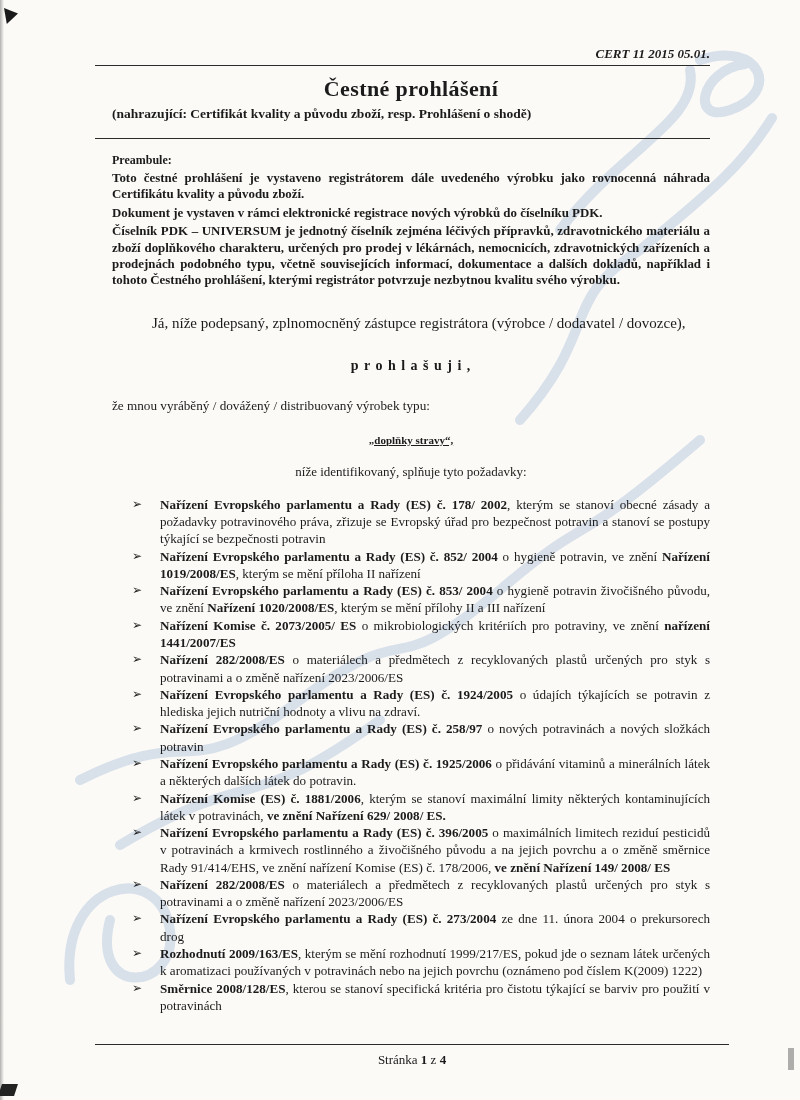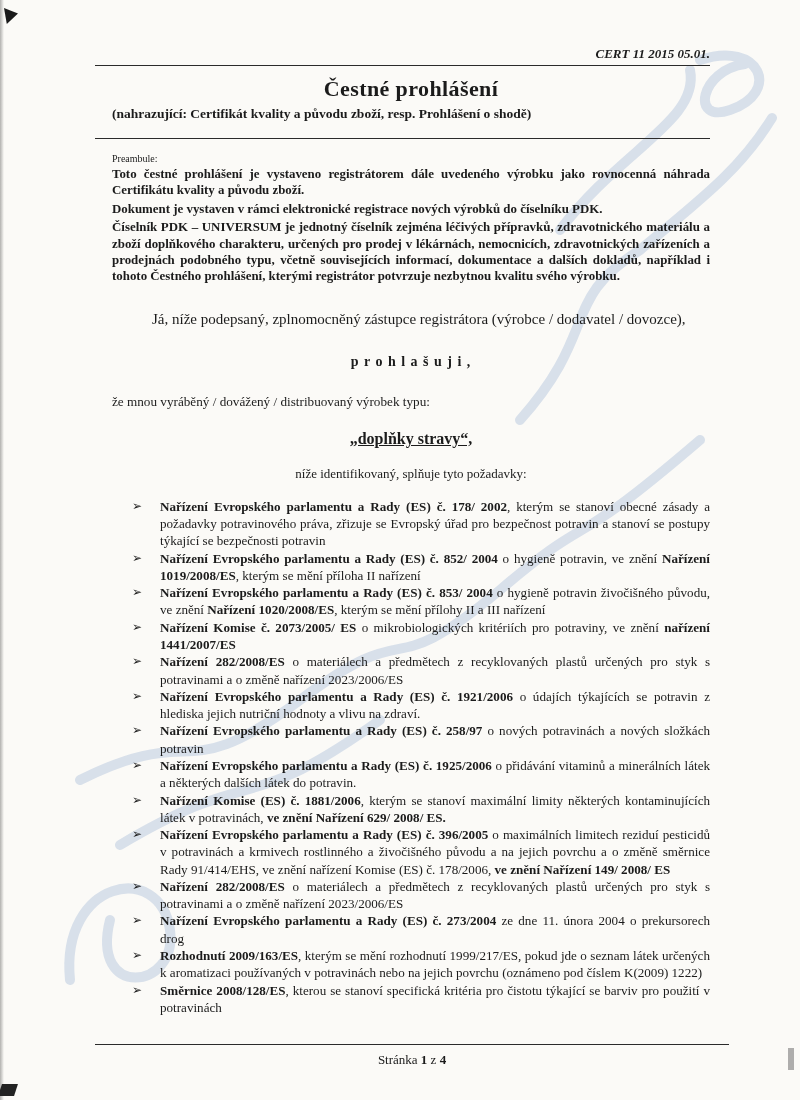--- a/index.html
+++ b/index.html
@@ -18,27 +18,27 @@
   .content { position:relative; padding:0 90px 0 112px; z-index:2; }
   .b { font-weight:bold; }
 
   .doc-code { padding-top:46px; text-align:right; font-style:italic; font-weight:bold; font-size:13px; }
   .rule { border-bottom:1.5px solid #2b2b2b; margin-top:3px; margin-left:-17px; }
   .rule2 { margin-top:16px; }
 
   .title { text-align:center; font-size:22px; font-weight:bold; margin-top:10px; letter-spacing:.4px; }
   .subtitle { text-align:left; font-size:13.5px; font-weight:bold; margin-top:4px; }
 
-  .preamble-heading { margin-top:14px; font-size:10px; font-weight:normal; }
+  .preamble-heading { margin-top:14px; font-size:12px; font-weight:bold; }
   .preamble-par { font-size:12.9px; font-weight:bold; text-align:justify; line-height:1.27; margin-top:2px; }
 
   .intro { margin-top:26px; font-size:15px; text-indent:40px; }
   .statement { margin-top:26px; text-align:center; font-size:14px; font-weight:bold; letter-spacing:1px; }
   .product-line { margin-top:24px; font-size:13.2px; }
-  .product-type { margin-top:20px; text-align:center; font-size:16px; font-weight:bold; text-decoration:underline; }
+  .product-type { margin-top:20px; text-align:center; font-size:11px; font-weight:bold; text-decoration:underline; }
   .req-line { margin-top:18px; font-size:13px;text-align:center; }
 
   .req-list { list-style:none; margin-top:16px; padding-left:20px; }
   .req-list li { position:relative; padding-left:28px; font-size:13.1px; line-height:1.32; text-align:justify; }
   .req-list .bullet { position:absolute; left:0; top:1px; font-size:12px; }
 
   .footer { position:absolute; left:95px; right:71px; bottom:32px; z-index:2; }
   .footer-rule { border-bottom:1.5px solid #2b2b2b; }
   .footer-text { text-align:center; font-size:13px; padding-top:7px; }
 </style>
@@ -82,21 +82,21 @@
     <p class="product-line">že mnou vyráběný / dovážený  / distribuovaný výrobek typu:</p>
     <p class="product-type">„doplňky stravy“,</p>
     <p class="req-line">níže identifikovaný, splňuje tyto požadavky:</p>
 
     <ul class="req-list">
         <li><span class="bullet">➢</span><span><span class="b">Nařízení Evropského parlamentu a Rady (ES) č. 178/ 2002</span><span>, kterým se stanoví obecné zásady a požadavky potravinového práva, zřizuje se Evropský úřad pro bezpečnost potravin a stanoví se postupy týkající se bezpečnosti potravin</span></span></li>
         <li><span class="bullet">➢</span><span><span class="b">Nařízení Evropského parlamentu a Rady (ES) č. 852/ 2004</span><span> o hygieně potravin, ve znění </span><span class="b">Nařízení 1019/2008/ES</span><span>, kterým se mění příloha II nařízení</span></span></li>
         <li><span class="bullet">➢</span><span><span class="b">Nařízení Evropského parlamentu a Rady (ES) č. 853/ 2004</span><span> o hygieně potravin živočišného původu, ve znění </span><span class="b">Nařízení 1020/2008/ES</span><span>, kterým se mění přílohy II a III nařízení</span></span></li>
         <li><span class="bullet">➢</span><span><span class="b">Nařízení Komise č. 2073/2005/ ES</span><span> o mikrobiologických kritériích pro potraviny, ve znění </span><span class="b">nařízení 1441/2007/ES</span></span></li>
         <li><span class="bullet">➢</span><span><span class="b">Nařízení 282/2008/ES</span><span> o materiálech a předmětech z recyklovaných plastů určených pro styk s potravinami a o změně nařízení 2023/2006/ES</span></span></li>
-        <li><span class="bullet">➢</span><span><span class="b">Nařízení Evropského parlamentu a Rady (ES) č. 1921/2006</span><span>  o údajích týkajících se potravin z hlediska jejich nutriční hodnoty a vlivu na zdraví.</span></span></li>
+        <li><span class="bullet">➢</span><span><span class="b">Nařízení Evropského parlamentu a Rady (ES) č. 1924/2005</span><span>  o údajích týkajících se potravin z hlediska jejich nutriční hodnoty a vlivu na zdraví.</span></span></li>
         <li><span class="bullet">➢</span><span><span class="b">Nařízení Evropského parlamentu a Rady (ES) č. 258/97</span><span> o nových potravinách a nových složkách potravin</span></span></li>
         <li><span class="bullet">➢</span><span><span class="b">Nařízení Evropského parlamentu a Rady (ES) č. 1925/2006</span><span>  o přidávání vitaminů a minerálních látek a některých dalších látek do potravin.</span></span></li>
         <li><span class="bullet">➢</span><span><span class="b">Nařízení Komise (ES) č. 1881/2006</span><span>, kterým se stanoví maximální limity některých kontaminujících látek v potravinách, </span><span class="b">ve znění Nařízení 629/ 2008/ ES.</span></span></li>
         <li><span class="bullet">➢</span><span><span class="b">Nařízení Evropského parlamentu a Rady (ES) č. 396/2005</span><span> o maximálních limitech reziduí pesticidů v potravinách a krmivech rostlinného a živočišného původu a na jejich povrchu a o změně směrnice Rady 91/414/EHS, ve znění nařízení Komise (ES) č. 178/2006, </span><span class="b">ve znění Nařízení 149/ 2008/ ES</span></span></li>
         <li><span class="bullet">➢</span><span><span class="b">Nařízení 282/2008/ES</span><span> o materiálech a předmětech z recyklovaných plastů určených pro styk s potravinami a o změně nařízení 2023/2006/ES</span></span></li>
         <li><span class="bullet">➢</span><span><span class="b">Nařízení Evropského parlamentu a Rady (ES) č. 273/2004</span><span> ze dne 11. února 2004 o prekursorech drog</span></span></li>
         <li><span class="bullet">➢</span><span><span class="b">Rozhodnutí 2009/163/ES</span><span>, kterým se mění rozhodnutí 1999/217/ES, pokud jde o seznam látek určených k aromatizaci používaných v potravinách nebo na jejich povrchu (oznámeno pod číslem K(2009) 1222)</span></span></li>
         <li><span class="bullet">➢</span><span><span class="b">Směrnice 2008/128/ES</span><span>, kterou se stanoví specifická kritéria pro čistotu týkající se barviv pro použití v potravinách</span></span></li>
       </ul>
   </div>

